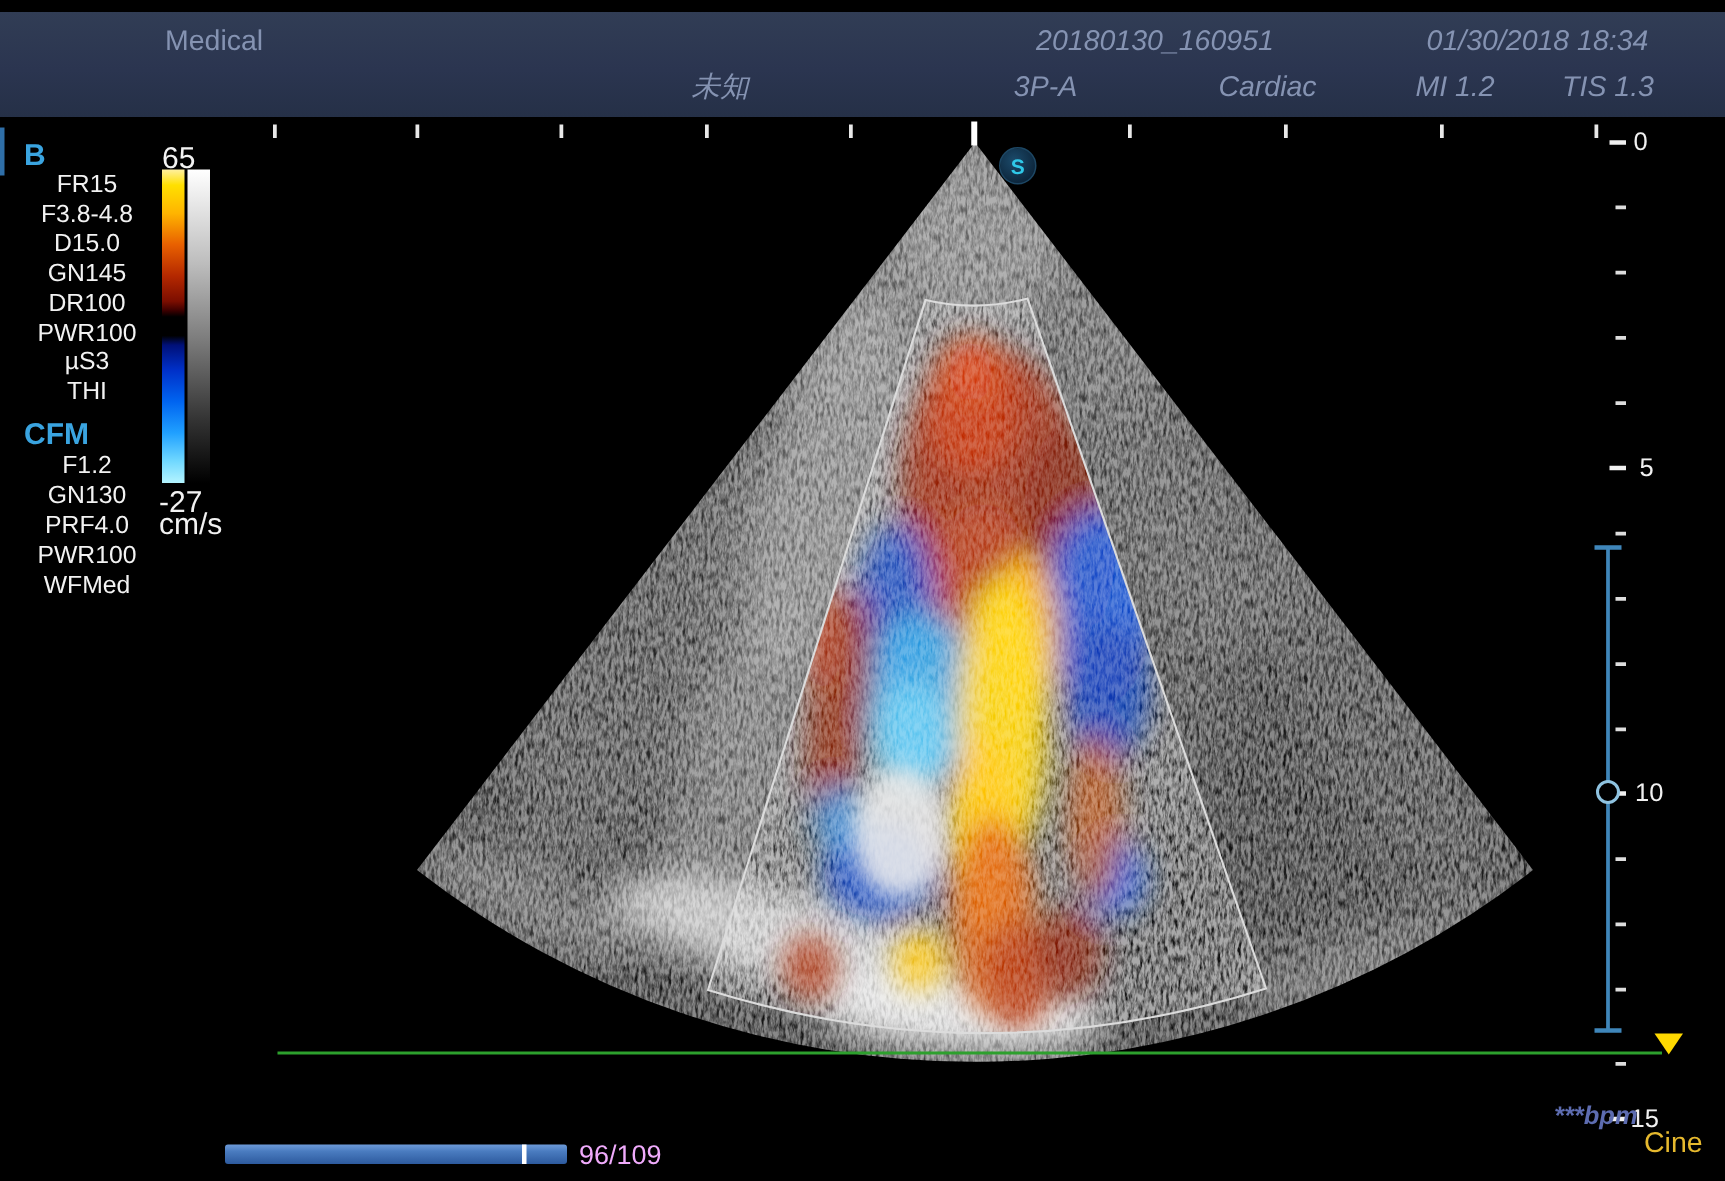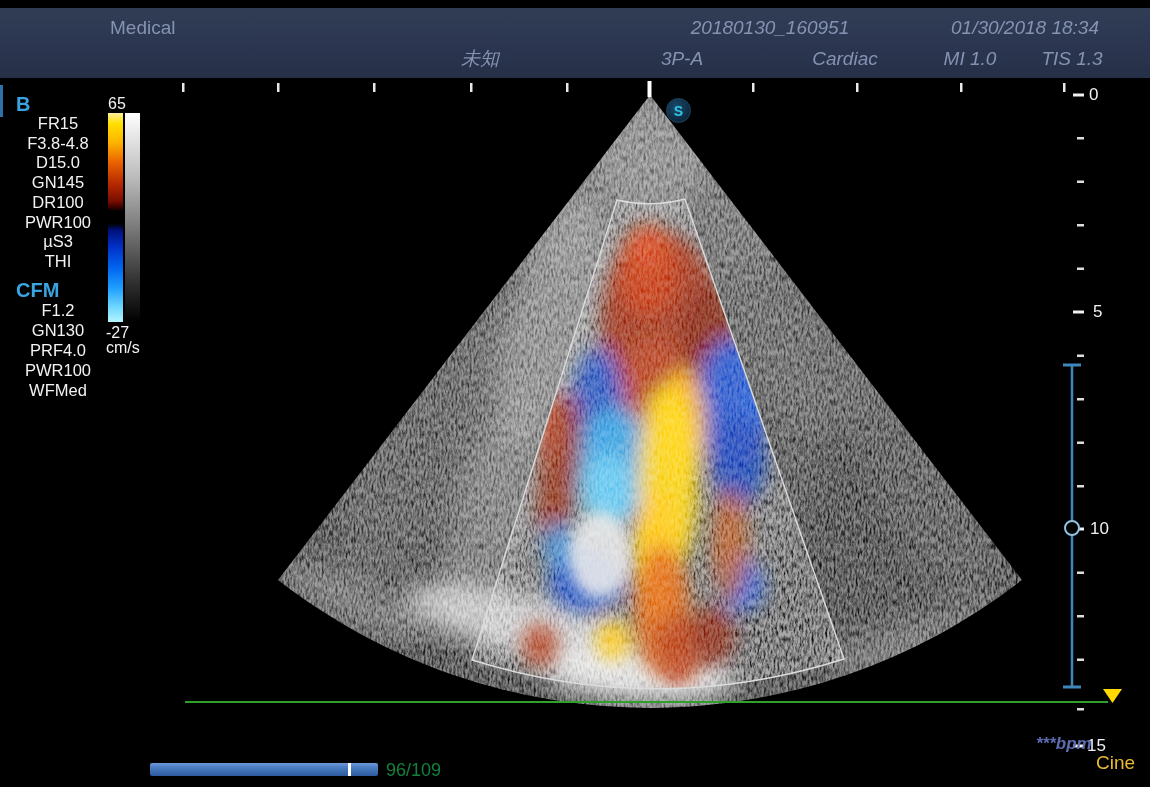--- a/index.html
+++ b/index.html
@@ -21,31 +21,31 @@
         white-space:nowrap;z-index:3;line-height:19px;}
 
   
   .cbar-color{position:absolute;left:108px;top:113px;width:15px;height:209px;z-index:3;
     background:linear-gradient(180deg,
       #fff0a0 0%,#ffe000 5%,#ffb400 14%,#e86000 24%,#b42800 34%,#7c0e00 42%,
       #3c0000 45%,#000 47%,#000 53%,#001078 56%,#0030c8 64%,#0064f0 74%,
       #20a0ff 84%,#70d8ff 93%,#b4f4ff 100%);}
   .cbar-gray{position:absolute;left:125px;top:113px;width:15px;height:209px;z-index:3;
     background:linear-gradient(180deg,#ffffff 0%,#bdbdbd 30%,#7a7a7a 55%,#333 80%,#000 100%);}
-  .cbar-label{position:absolute;color:#f2f2f2;font-size:16px;z-index:3;white-space:nowrap;}
+  .cbar-label{position:absolute;color:#f2f2f2;font-size:20px;z-index:3;white-space:nowrap;}
 
   
   .rlabel{position:absolute;color:#f0f0f0;font-size:17px;z-index:3;}
 
   
   .progress{position:absolute;left:150px;top:763px;width:228px;height:13px;z-index:3;
             border-radius:2px;
             background:linear-gradient(180deg,#6d9ad8 0%,#4a7cc0 35%,#2d5a9e 100%);}
   .pmarker{position:absolute;left:198px;top:0;width:3px;height:13px;background:#fff;}
-  .frame-counter{position:absolute;left:386px;top:760px;color:#15803d;
+  .frame-counter{position:absolute;left:386px;top:760px;color:#f0abfc;
                  font-size:18px;z-index:3;}
   .bpm{position:absolute;left:1036px;top:734px;color:var(--c-bpm,#5d6cb0);
        font-size:17px;font-weight:bold;z-index:4;font-style:italic;}
   .cine{position:absolute;left:1096px;top:752px;color:var(--c-cine,#e6b92e);
         font-size:19px;z-index:4;}
 
   
   .s-badge{position:absolute;left:666px;top:98px;width:23px;height:23px;z-index:3;
            border-radius:50%;border:1px solid #1d4764;
            background:radial-gradient(circle at 40% 35%,#1b4a6a,#0c2338 80%);
@@ -181,23 +181,23 @@
 
   <line x1="185" y1="702" x2="1108" y2="702" stroke="#2da02d" stroke-width="2"></line>
   <polygon points="1103,689 1122,689 1112.5,703" fill="#ffd900"></polygon>
 </svg>
 
 <div class="topbar">
   <span class="htext" style="left:110px;top:9px">Medical</span>
   <span class="htext hcenter" style="left:770px;top:9px">20180130_160951</span>
   <span class="htext hcenter" style="left:1025px;top:9px">01/30/2018 18:34</span>
   <span class="htext hcenter" style="left:480px;top:40px">未知</span>
-  <span class="htext hcenter" style="left:682px;top:40px">3P-A</span>
+  <span class="htext hcenter" style="left:697px;top:40px">3P-A</span>
   <span class="htext hcenter" style="left:845px;top:40px">Cardiac</span>
-  <span class="htext hcenter" style="left:970px;top:40px">MI 1.0</span>
+  <span class="htext hcenter" style="left:970px;top:40px">MI 1.2</span>
   <span class="htext hcenter" style="left:1072px;top:40px">TIS 1.3</span>
 </div>
 
 <div class="edge-mark"></div>
 
 <div class="mode-h" style="top:93px">B</div>
 <div class="prow" style="top:114px">
     <span>FR</span>
     <span>15</span>
   </div>

